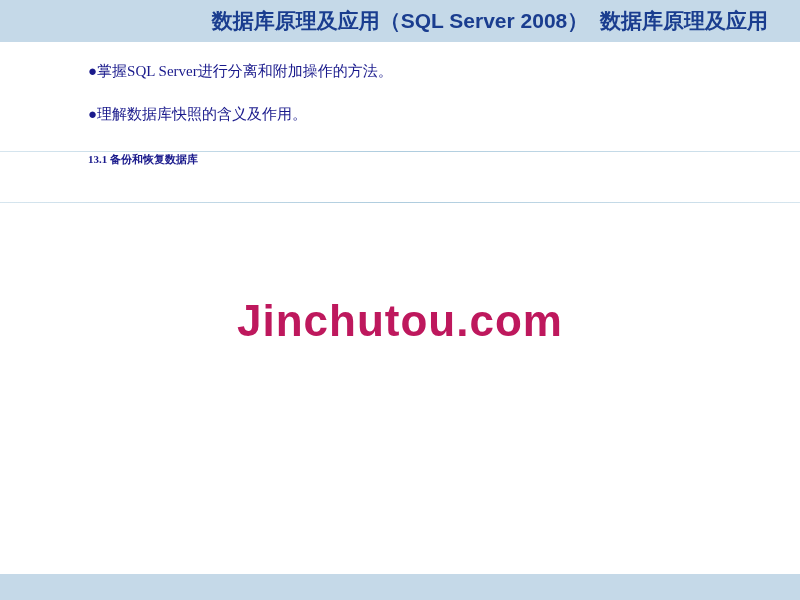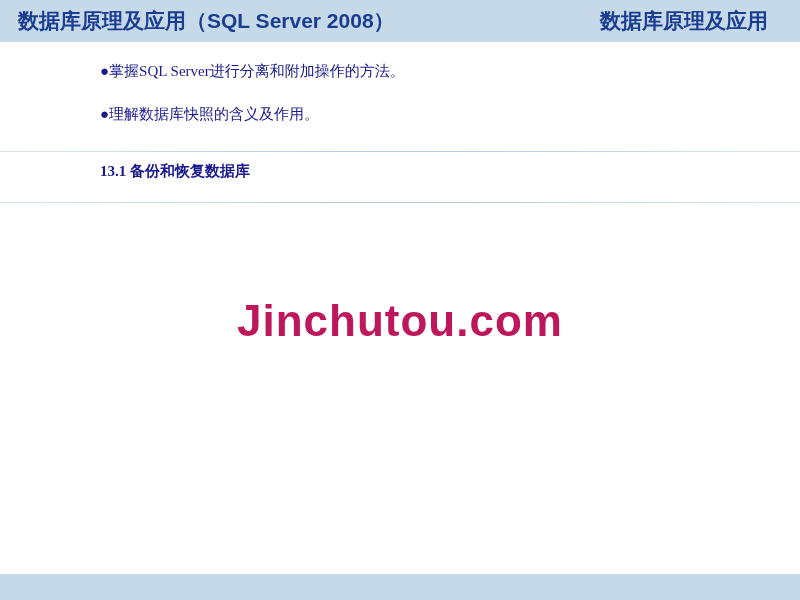--- a/index.html
+++ b/index.html
@@ -15,54 +15,54 @@
       position: relative;
       overflow: hidden;
     }
     .header {
       height: 42px;
       background: #c5d9e8;
       display: flex;
       align-items: center;
       padding: 0 18px;
       position: relative;
+      justify-content: center;
     }
     .title-left {
       color: #1a3d8f;
       font-size: 21px;
       font-weight: bold;
       font-family: "SimSun", "宋体", Arial, sans-serif;
     }
     .title-right {
       color: #1a3d8f;
       font-size: 21px;
       font-weight: bold;
       position: absolute;
       right: 32px;
       font-family: "KaiTi", "楷体", serif;
     }
     .content-area {
       background: #ffffff;
       height: 558px;
       padding-top: 20px;
       position: relative;
-      padding-left: 12px;
     }
     .bullet-line {
       color: #1a1a8c;
       font-size: 15px;
       padding-left: 88px;
       margin-bottom: 24px;
       font-family: "SimSun", "宋体", serif;
     }
     .section-title {
       color: #1a1a8c;
-      font-size: 15px;
+      font-size: 11px;
       padding-left: 88px;
-      margin-top: 38px;
+      margin-top: 28px;
       font-family: "SimSun", "宋体", serif;
       font-weight: bold;
     }
     .hr-line {
       position: absolute;
       left: 0;
       right: 0;
       height: 1px;
       background: linear-gradient(to right, rgba(120,170,200,0.3), rgba(120,170,200,0.6), rgba(120,170,200,0.3));
     }

